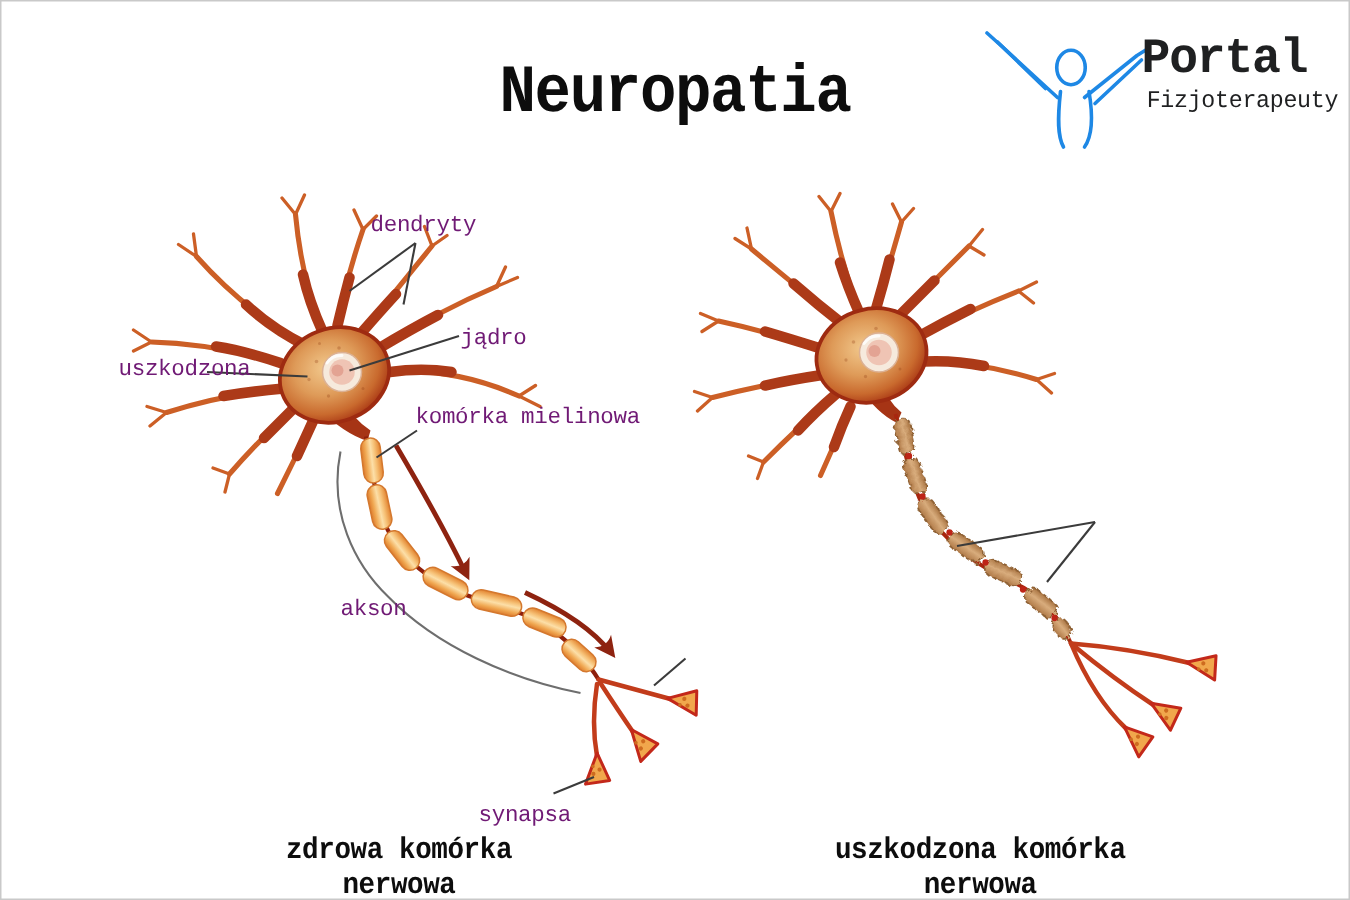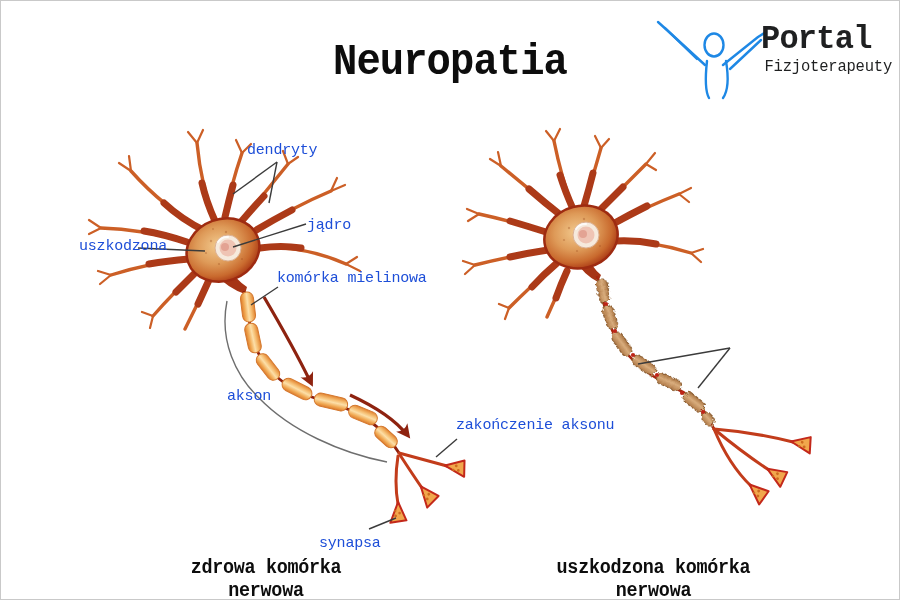--- a/index.html
+++ b/index.html
@@ -12,21 +12,21 @@
   .title{
     position:absolute;left:0;top:36px;width:100%;text-align:center;
     font-size:45px;font-weight:700;letter-spacing:-1px;color:#0d0d0d;
     transform:scaleX(0.9);
   }
   .logo-text{position:absolute;left:760px;top:22px;width:114px;}
   .logo-brand{font-size:33px;font-weight:700;letter-spacing:-0.8px;color:#1f2021;line-height:34px;transform:scaleX(0.97);transform-origin:left;}
   .logo-sub{font-size:16px;font-weight:400;letter-spacing:-0.2px;color:#1f2021;text-align:right;margin-top:1px;transform:scaleX(0.97);transform-origin:right;}
   .lbl{
     position:absolute;font-size:15px;font-weight:500;line-height:18px;
-    white-space:nowrap;color:#1d4ed8;letter-spacing:-0.2px;
+    white-space:nowrap;color:#701a75;letter-spacing:-0.2px;
   }
   .lbl.wrap{white-space:normal;text-align:center;}
   .caption{
     position:absolute;top:555px;font-size:20px;font-weight:700;color:#0d0d0d;
     text-align:center;transform:scaleX(0.92);letter-spacing:-0.3px;
   }
 </style>
 </head>
 <body>
 
@@ -233,20 +233,19 @@
 
   <div class="logo-text">
     <div class="logo-brand">Portal</div>
     <div class="logo-sub">Fizjoterapeuty</div>
   </div>
 
   <div class="lbl" style="left:246px;top:141px">dendryty</div>
   <div class="lbl" style="left:306px;top:216px">jądro</div>
   <div class="lbl" style="left:78px;top:237px">uszkodzona</div>
   <div class="lbl" style="left:276px;top:269px">komórka mielinowa</div>
-  <div class="lbl" style="left:226px;top:387px">akson</div>
-  <div class="lbl" style="left:455px;top:416px">zakończenie aksonu</div>
+  <div class="lbl" style="left:226px;top:397px">akson</div>
   <div class="lbl" style="left:318px;top:534px">synapsa</div>
 
   <div class="caption" style="left:145px;width:240px">zdrowa komórka nerwowa</div>
   <div class="caption" style="left:520px;width:265px">uszkodzona komórka nerwowa</div>
 
 </div>
 
 </body></html>

